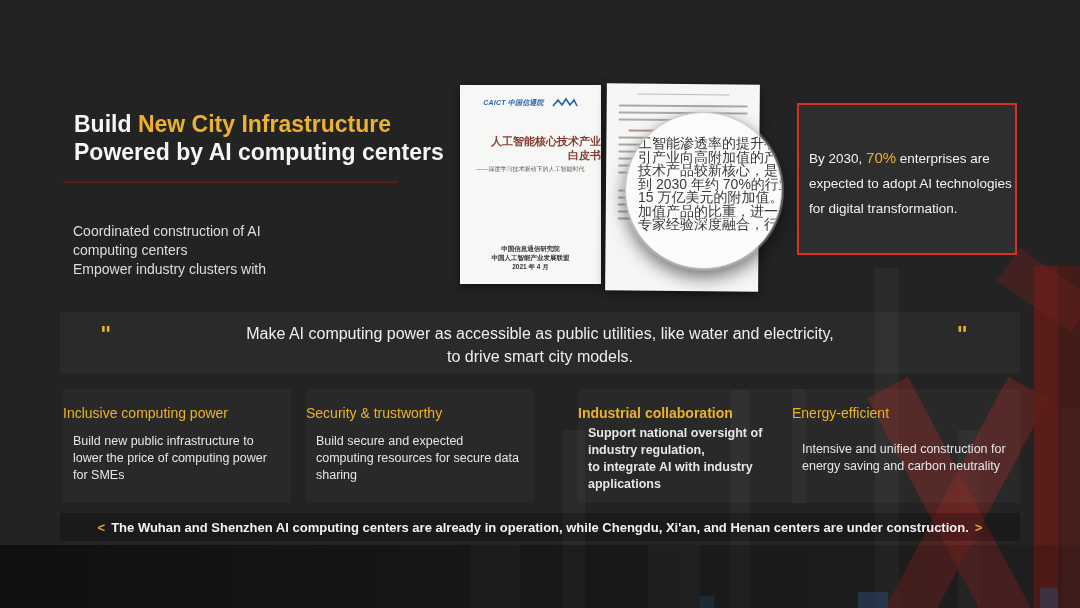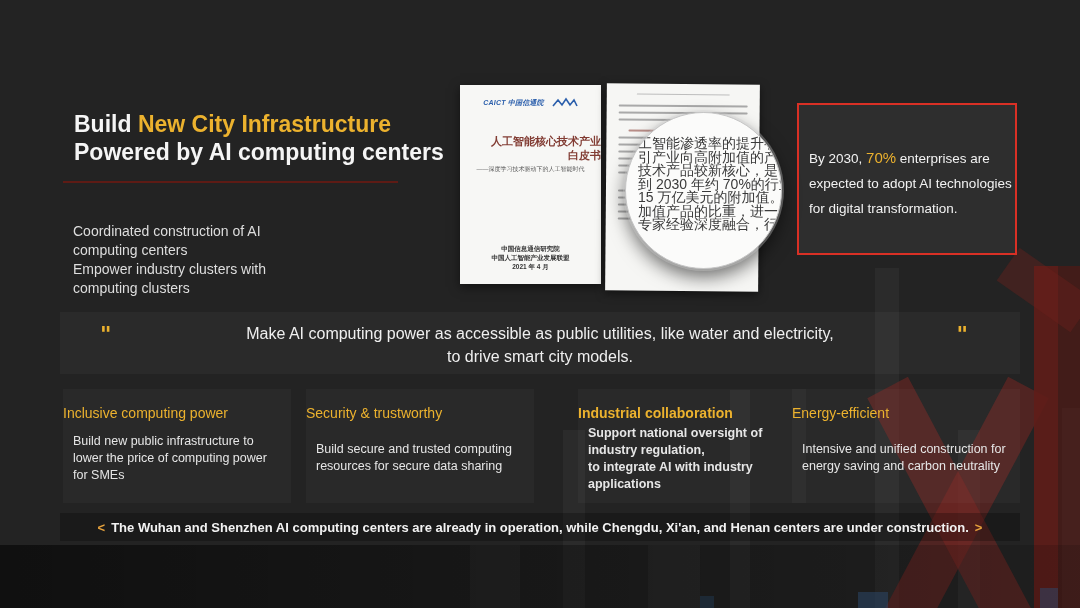--- a/index.html
+++ b/index.html
@@ -111,21 +111,20 @@
   <div class="content title">
     <div><span>Build </span><span class="gold">New City Infrastructure</span></div>
     <div>Powered by AI computing centers</div>
   </div>
   <div class="content title-underline"></div>
 
   <div class="content intro">
     <div>Coordinated construction of AI</div>
     <div>computing centers</div>
     <div>Empower industry clusters with</div>
-    <div>computing clusters</div>
   </div>
 
   <div class="content doc1">
     <div class="logo-row">
       <span class="caict-logo">CAICT 中国信通院</span>
       <svg width="26" height="11" viewBox="0 0 26 11">
         <polyline points="1,9 6,3 10,8 14,2 18,8 22,3 25,9" fill="none" stroke="#2B5FAC" stroke-width="1.6"></polyline>
       </svg>
     </div>
     <div class="doc1-title">
@@ -191,21 +190,21 @@
 
   <div class="content col c1">
     <div class="col-title">Inclusive computing power</div>
     <div class="col-body">
       <div>Build new public infrastructure to lower the price of computing power for SMEs</div>
     </div>
   </div>
   <div class="content col c2">
     <div class="col-title">Security &amp; trustworthy</div>
     <div class="col-body">
-      <div>Build secure and trusted computing resources for secure data sharing</div>
+      <div>Build secure and expected computing resources for secure data sharing</div>
     </div>
   </div>
   <div class="content col c3">
     <div class="col-title">Industrial collaboration</div>
     <div class="col-body">
       <div>Support national oversight of industry regulation,</div>
       <div>to integrate AI with industry applications</div>
     </div>
   </div>
   <div class="content col c4">

